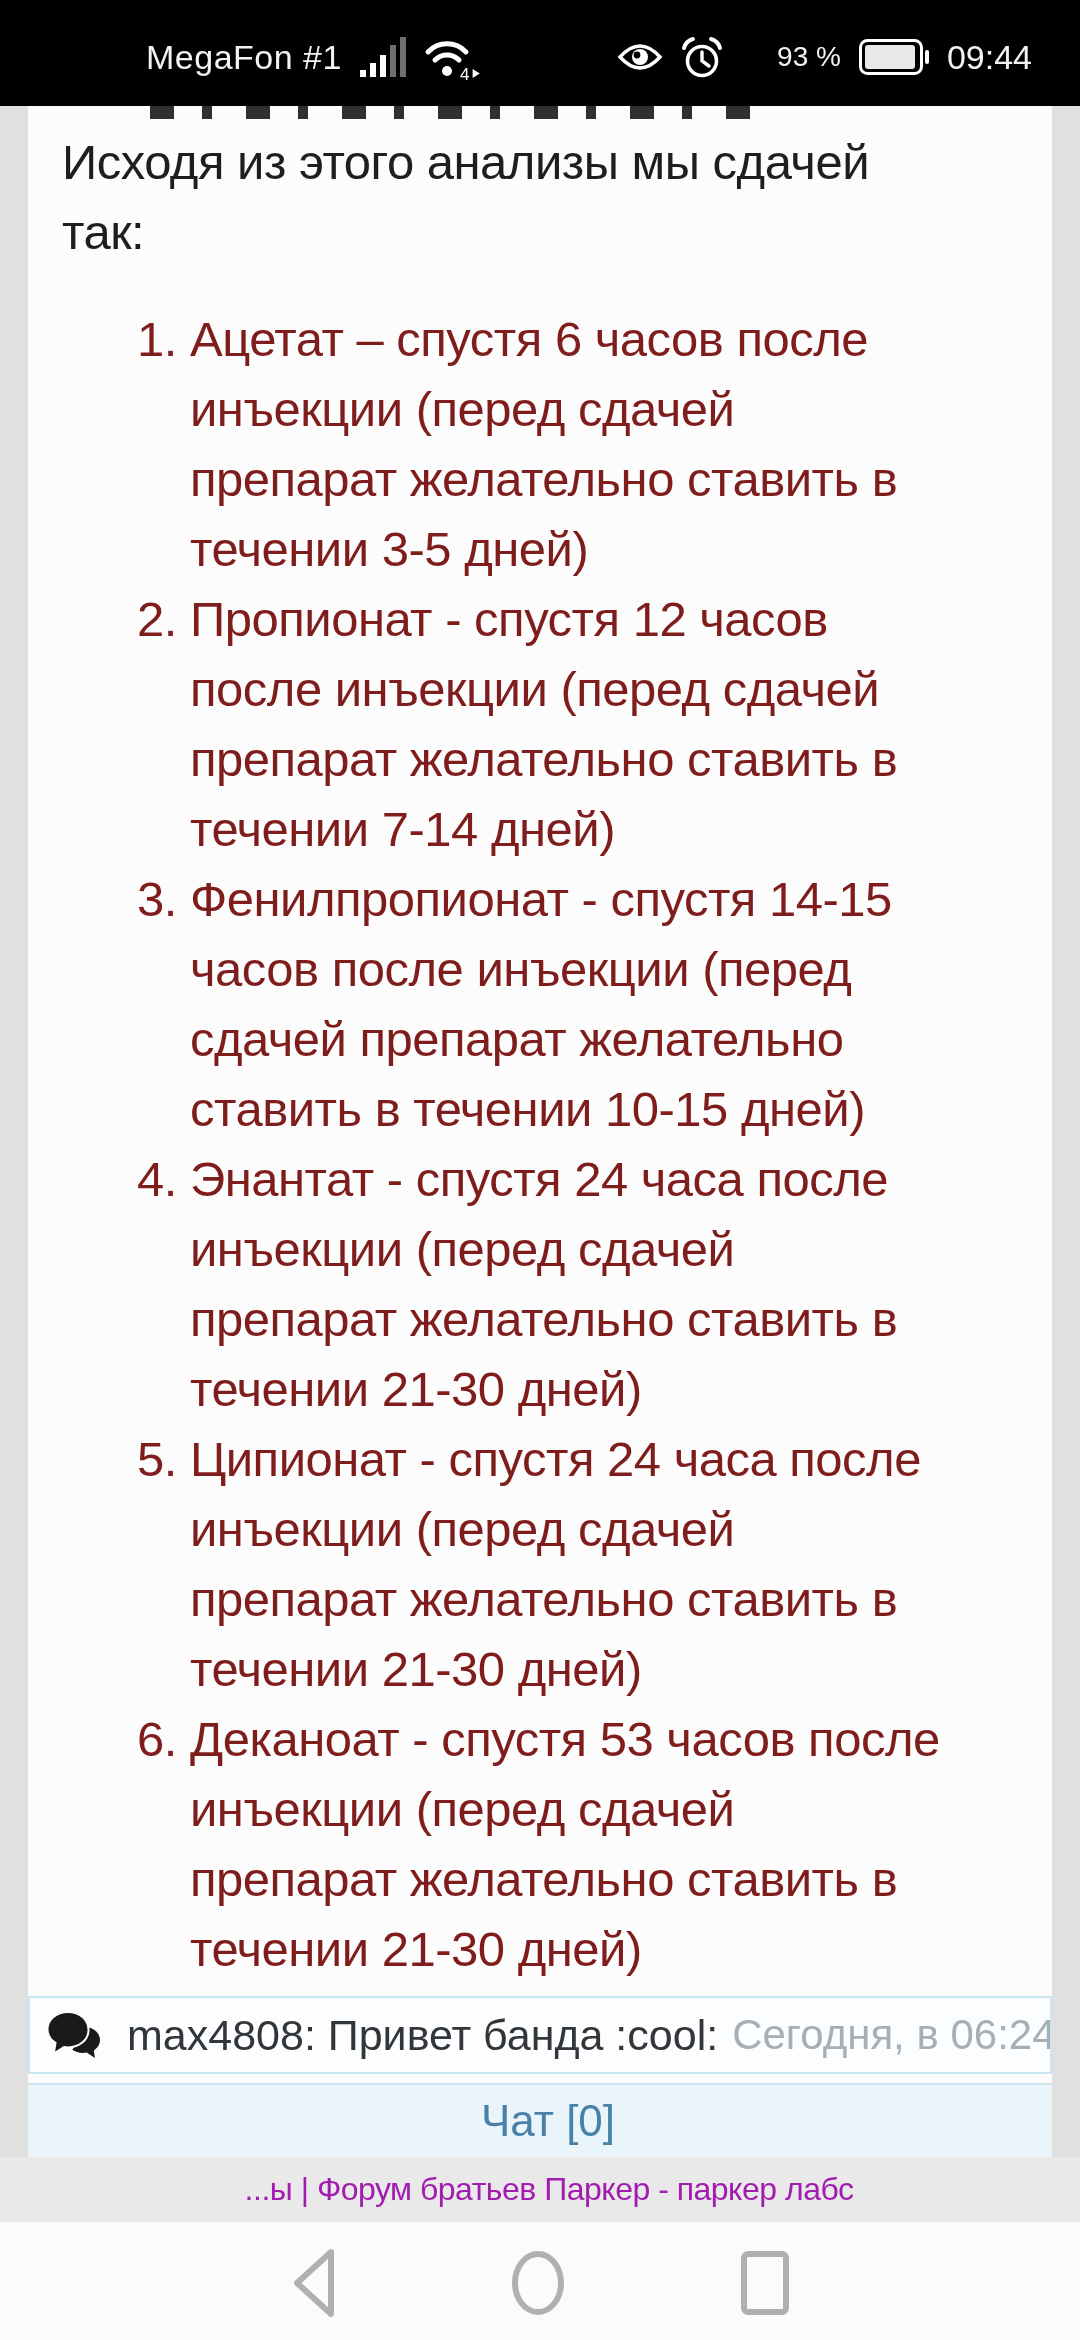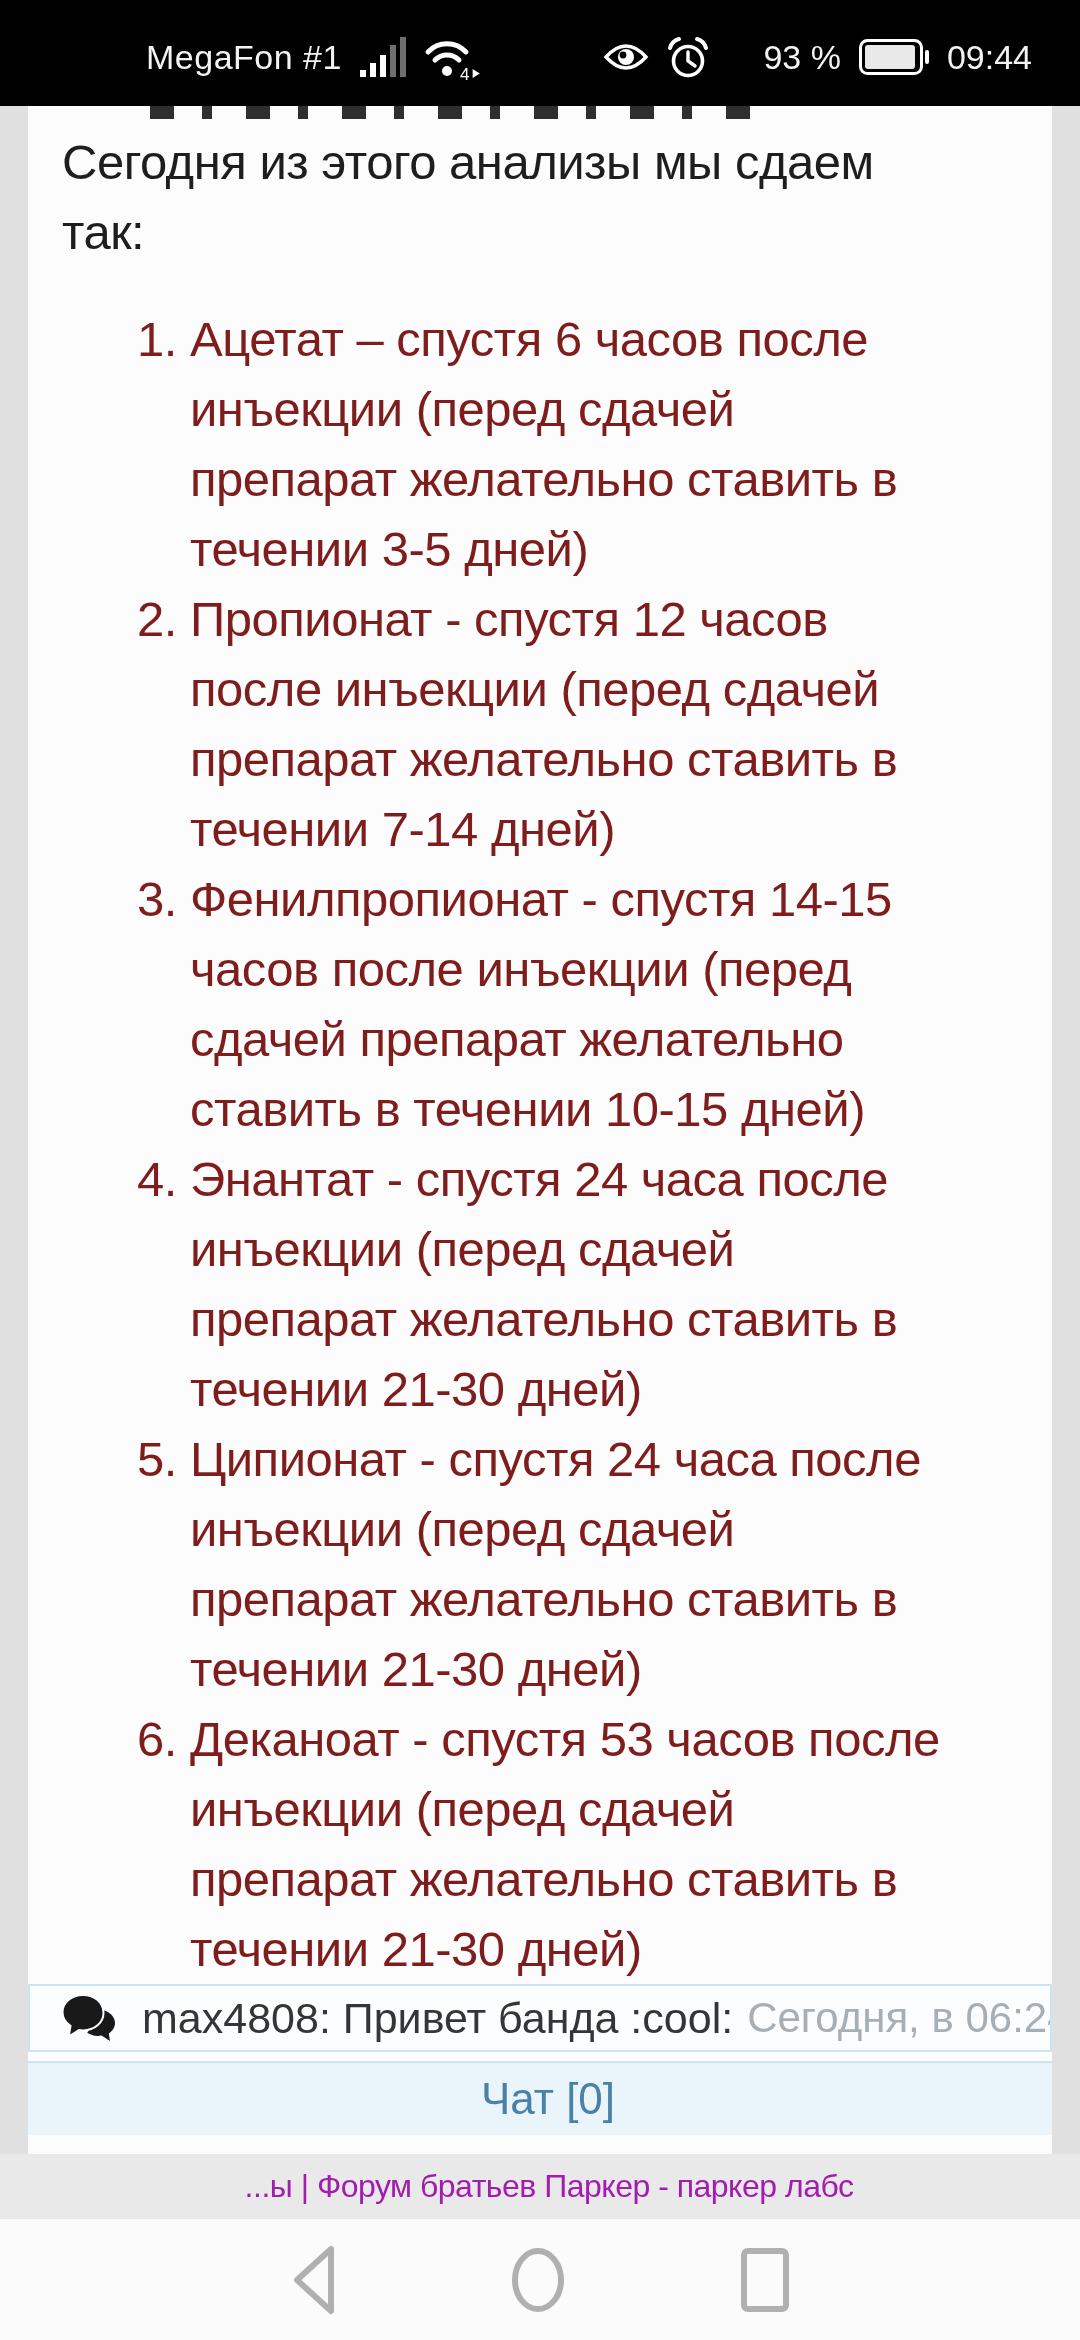--- a/index.html
+++ b/index.html
@@ -12,21 +12,21 @@
   }
   
   .statusbar{
     height:106px;background:#000;color:#f2f2f2;
     display:flex;justify-content:space-between;align-items:center;
     padding:8px 48px 0 146px;box-sizing:border-box;flex:0 0 auto;
   }
   .sb-group{display:flex;align-items:center;gap:18px;}
   .sb-carrier{font-size:34px;letter-spacing:0.5px;}
   .sb-time{font-size:34px;}
-  .sb-pct{font-size:34px;margin-left:36px;}
+  .sb-pct{font-size:28px;margin-left:36px;}
   .sb-icon{display:block;}
   
   .page{flex:1 1 auto;background:#e0e0e0;}
   .card{
     margin:0 28px;background:#fcfcfc;height:100%;
     box-sizing:border-box;position:relative;
   }
   .stub-line{
     height:13px;margin-left:122px;width:620px;
     background-image:repeating-linear-gradient(90deg,#1d1d1d 0 24px,transparent 24px 52px,#1d1d1d 52px 62px,transparent 62px 96px);
@@ -38,24 +38,24 @@
     letter-spacing:-0.5px;white-space:pre-line;
   }
   ol.esters{
     margin:37px 20px 0 34px;padding:0 0 0 128px;
     font-size:49px;line-height:70px;color:#7f1d1d;
     letter-spacing:-0.5px;
   }
   ol.esters li{white-space:pre-line;}
   
   .chat-row{
-    height:68px;box-sizing:border-box;
+    margin-top:12px;height:78px;box-sizing:border-box;
     border:2px solid #c9e6f4;background:#fcfdfe;
     display:flex;align-items:center;
-    padding:0 16px 0 32px;white-space:nowrap;overflow:hidden;
+    padding:0 16px 0 17px;white-space:nowrap;overflow:hidden;
   }
   .chat-bubbles{flex:0 0 auto;margin-right:26px;}
   .chat-msg{font-size:43px;color:#333639;}
   .chat-time{font-size:42px;color:#a6afb6;margin-left:14px;}
   .chat-band{
     margin-top:9px;height:74px;box-sizing:border-box;
     border-top:2px solid #cfe3ee;background:#e9f5fb;
     display:flex;align-items:center;justify-content:center;padding-left:16px;
   }
   .chat-link{font-size:44px;color:#4a81a8;}
@@ -114,21 +114,21 @@
     </svg>
     <span class="sb-time">09:44</span>
   </div>
 </header>
 
 <main class="page">
   <div class="card">
 
     <div class="stub-line"></div>
 
-    <p class="intro">Сегодня из этого анализы мы сдаем
+    <p class="intro">Исходя из этого анализы мы сдачей
 так:</p>
 
     <ol class="esters">
       <li>Ацетат – спустя 6 часов после
 инъекции (перед сдачей
 препарат желательно ставить в
 течении 3-5 дней)</li>
       <li>Пропионат - спустя 12 часов
 после инъекции (перед сдачей
 препарат желательно ставить в

